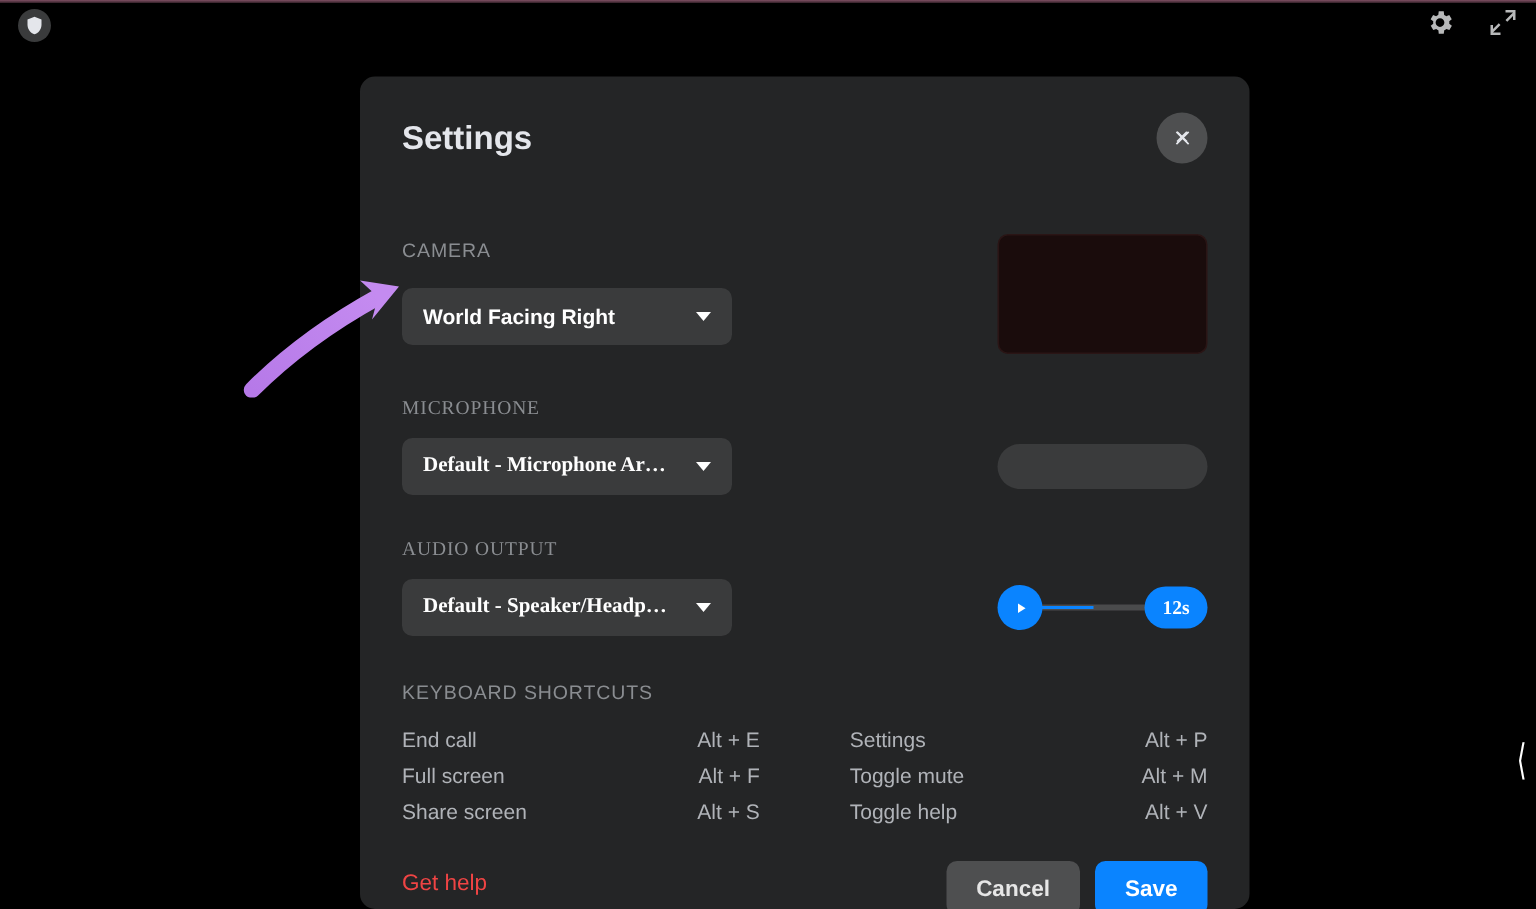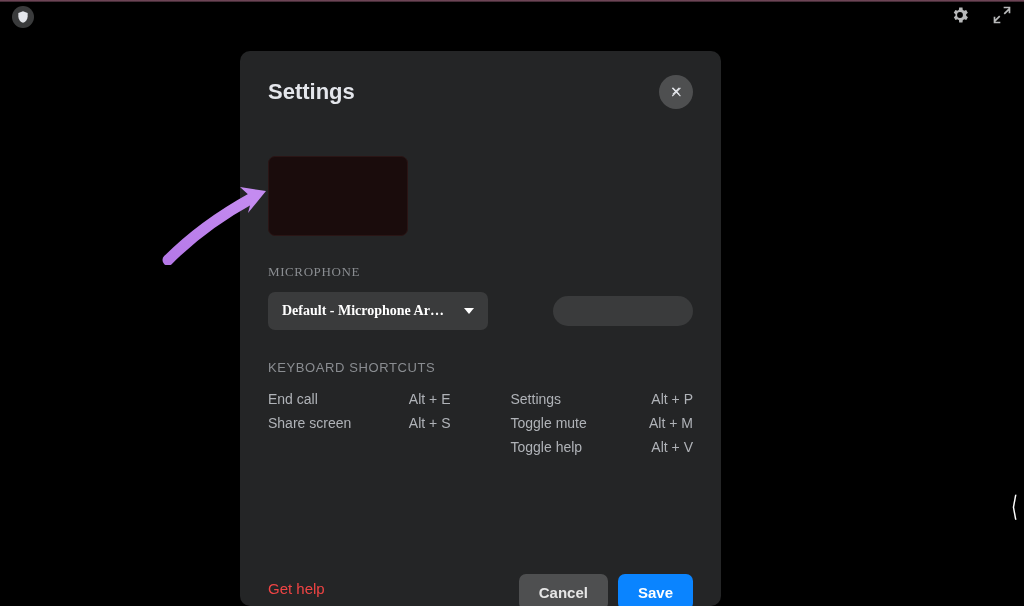--- a/index.html
+++ b/index.html
@@ -41,21 +41,21 @@
     display: flex;
     align-items: center;
     gap: 22px;
   }
   .topbar-right svg { width: 20px; height: 20px; fill: #b8b9ba; cursor: pointer; }
 
   .modal {
     position: absolute;
     left: 240px;
     top: 51px;
-    width: 481px;
+    width: 593px;
     height: 555px;
     background: #242526;
     border-radius: 10px;
     padding: 20px 28px 0 28px;
     box-shadow: 0 10px 40px rgba(0,0,0,0.5);
   }
   .modal-header {
     display: flex;
     align-items: center;
     justify-content: space-between;
@@ -270,43 +270,70 @@
       <svg viewBox="0 0 24 24">
           <path d="M18.3 5.7L12 12l6.3 6.3-1.4 1.4L10.6 13.4 4.3 19.7 2.9 18.3 9.2 12 2.9 5.7l1.4-1.4L10.6 10.6 16.9 4.3z" transform="translate(2 0)"></path>
           <path d="M18.3 5.7l-1.4-1.4L12 9.2 7.1 4.3 5.7 5.7 10.6 10.6 5.7 15.5l1.4 1.4L12 12l4.9 4.9 1.4-1.4L13.4 10.6z"></path>
         </svg>
     </div>
   </div>
 
   <div class="section">
     <div class="section-label">CAMERA</div>
     <div class="section-row">
+      <div class="dropdown">
+        <span class="dropdown-text">World Facing Right</span>
+        <span class="dropdown-caret"></span>
+      </div>
       <div class="camera-preview"></div>
     </div>
   </div>
 
   <div class="section">
     <div class="section-label">MICROPHONE</div>
     <div class="section-row">
       <div class="dropdown">
         <span class="dropdown-text">Default - Microphone Ar…</span>
         <span class="dropdown-caret"></span>
       </div>
       <div class="mic-level"></div>
     </div>
   </div>
 
+  <div class="section">
+    <div class="section-label">AUDIO OUTPUT</div>
+    <div class="section-row">
+      <div class="dropdown">
+        <span class="dropdown-text">Default - Speaker/Headp…</span>
+        <span class="dropdown-caret"></span>
+      </div>
+      <div class="audio-preview">
+        <div class="audio-track"></div>
+        <div class="audio-progress"></div>
+        <div class="play-pill">
+          <svg viewBox="0 0 24 24">
+              <path d="M8 5v14l11-7z"></path>
+            </svg>
+        </div>
+        <div class="time-pill">12s</div>
+      </div>
+    </div>
+  </div>
 
   <div class="kb-section">
     <div class="section-label">KEYBOARD SHORTCUTS</div>
     <div class="kb-cols">
       <div class="kb-col">
         <div class="kb-row">
             <span>End call</span>
             <span>Alt + E</span>
+          </div>
+        <div class="kb-row">
+            <span>Full screen</span>
+            <span>Alt + F</span>
           </div>
         <div class="kb-row">
             <span>Share screen</span>
             <span>Alt + S</span>
           </div>
       </div>
       <div class="kb-col">
         <div class="kb-row">
             <span>Settings</span>
             <span>Alt + P</span>

